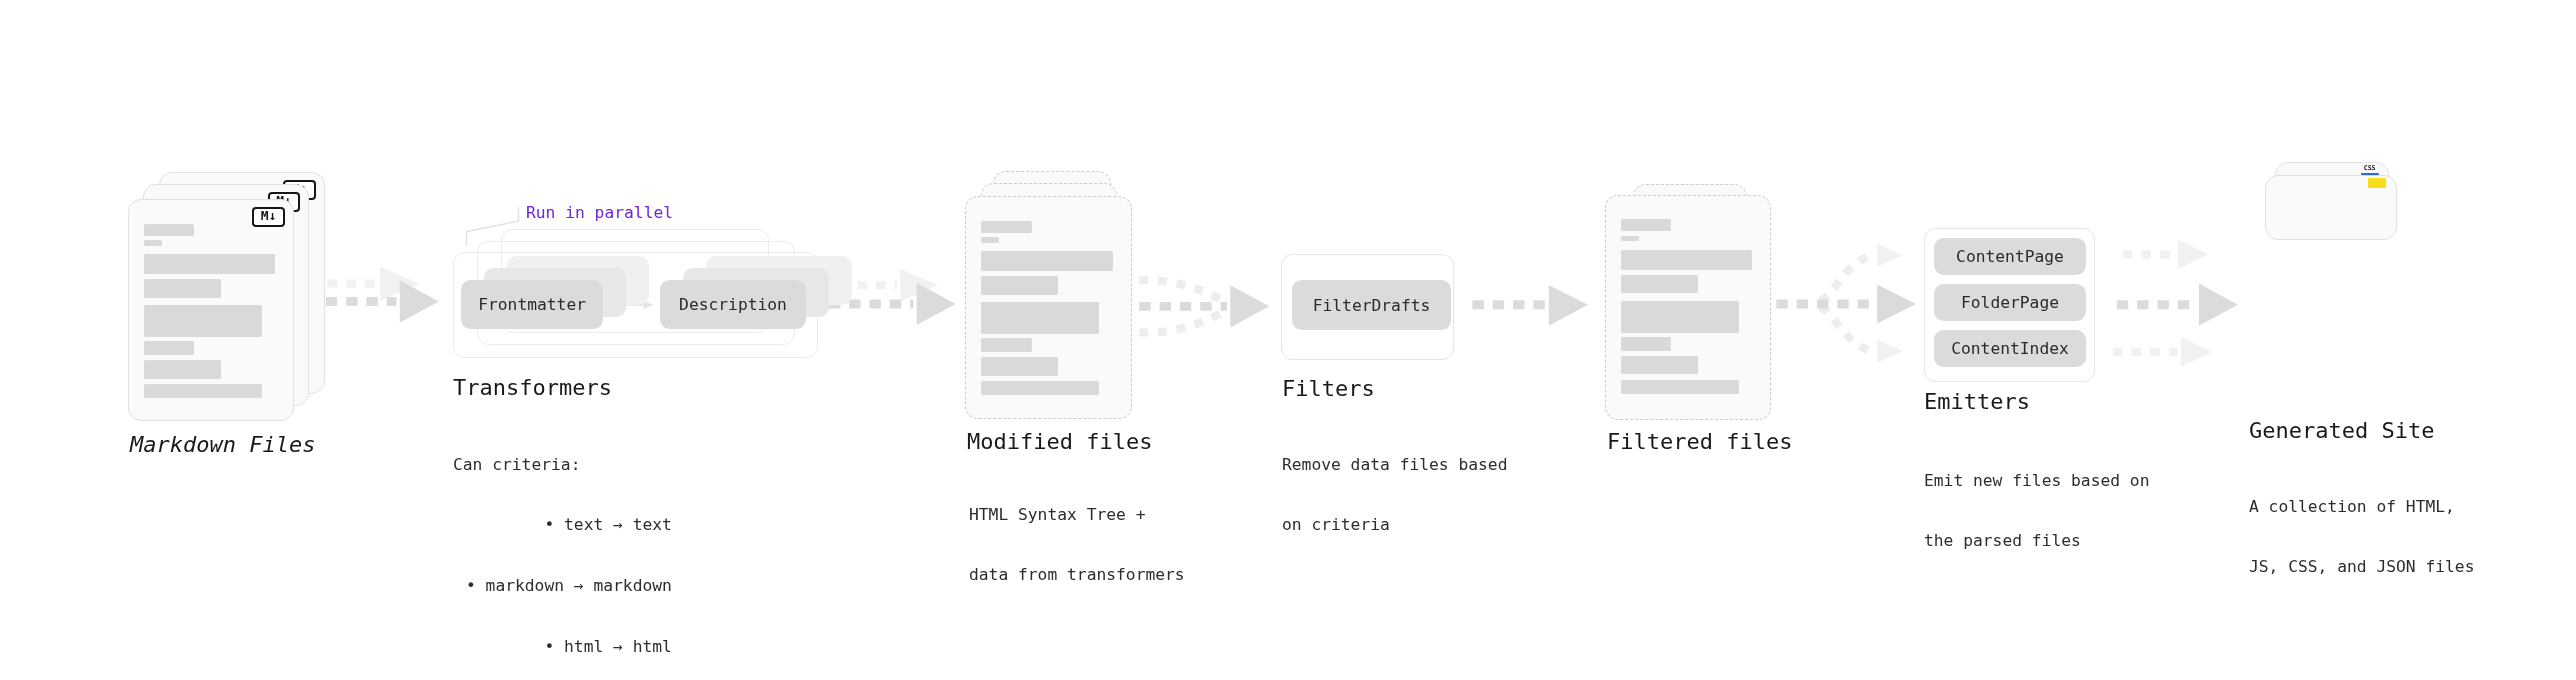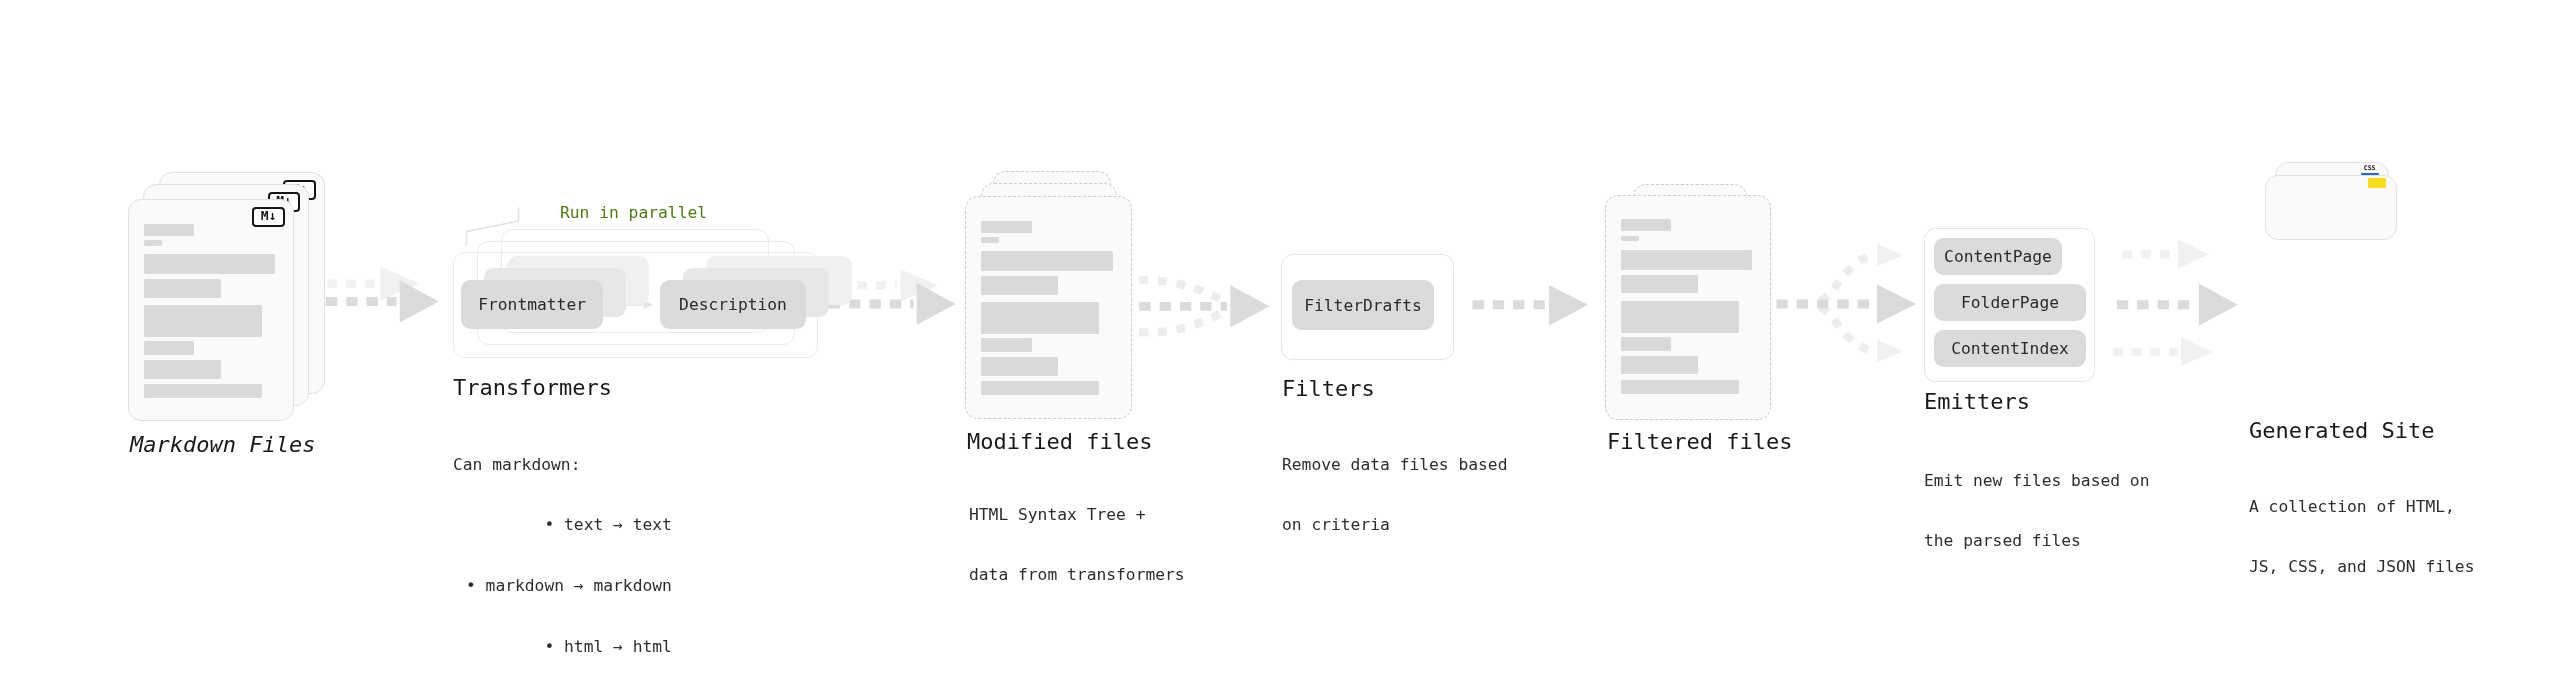--- a/index.html
+++ b/index.html
@@ -46,21 +46,21 @@
   .outline{position:absolute;border:1.6px solid #ebebeb;border-radius:11.4px;box-sizing:border-box;}
   .panel{position:absolute;background:#ffffff;border:1.6px solid #e5e5e5;border-radius:11.4px;box-sizing:border-box;}
   .gbox{position:absolute;background:#dbdbdb;border-radius:9.8px;display:flex;align-items:center;
     justify-content:center;font-size:16.3px;color:#2b2b2b;}
   .gbox.g2{background:#e7e7e7;}
   .gbox.g3{background:#f0f0f0;}
 
   .node-title{position:absolute;z-index:2;font-size:22px;color:#191919;white-space:pre;}
   .node-desc{position:absolute;z-index:2;font-size:16.3px;color:#2d2d2d;line-height:20.3px;white-space:pre;}
   .node-desc .indent{padding-left:13px;text-align:right;}
-  .annotation{position:absolute;z-index:2;font-size:16.3px;color:#4d7c0f;white-space:pre;margin-left:34px;}
+  .annotation{position:absolute;z-index:2;font-size:16.3px;color:#6d28d9;white-space:pre;}
 </style>
 </head>
 <body>
 
 <div class="canvas">
 
   <svg class="arrow-layer" width="2576" height="681" viewBox="0 0 3170 838">
 
     <g>
       <line class="dashL" x1="380" y1="349" x2="464" y2="349"></line>
@@ -146,21 +146,21 @@
     <div class="outline" style="left:0;top:23px;width:365px;height:106px;"></div>
     <div class="gbox g3" style="left:54px;top:27px;width:142px;height:49px;"></div>
     <div class="gbox g2" style="left:31px;top:39px;width:142px;height:49px;"></div>
     <div class="gbox" style="left:8.1px;top:51px;width:142px;height:49px;">Frontmatter</div>
     <div class="gbox g3" style="left:253px;top:27px;width:146px;height:49px;"></div>
     <div class="gbox g2" style="left:230px;top:39px;width:146px;height:49px;"></div>
     <div class="gbox" style="left:207px;top:51px;width:146px;height:49px;">Description</div>
   </div>
   <div class="node-title" style="left:453px;top:375px;">Transformers</div>
   <div class="node-desc" style="left:453px;top:414px;">
-    <div>Can markdown:</div>
+    <div>Can criteria:</div>
     <div class="indent">• text → text</div>
     <div class="indent">• markdown → markdown</div>
     <div class="indent">• html → html</div>
   </div>
 
   <div class="node" style="left:965px;top:171px;width:171px;height:249px;">
     <div class="card dashed" style="left:28px;top:0;width:118px;height:57px;"></div>
     <div class="card dashed" style="left:16.3px;top:12.2px;width:136px;height:61px;"></div>
     <div class="card dashed bars" style="left:0;top:25px;width:167px;height:223px;">
       <i></i>
@@ -173,21 +173,21 @@
         <i></i>
     </div>
   </div>
   <div class="node-title" style="left:967px;top:429px;">Modified files</div>
   <div class="node-desc" style="left:969px;top:464px;">
     <div>HTML Syntax Tree +</div>
     <div>data from transformers</div>
   </div>
 
   <div class="panel" style="left:1281px;top:254px;width:173px;height:106px;z-index:2;"></div>
-  <div class="gbox" style="left:1292px;top:280px;width:142px;height:50px;z-index:2;">FilterDrafts</div>
+  <div class="gbox" style="left:1292px;top:280px;width:159px;height:50px;z-index:2;">FilterDrafts</div>
   <div class="node-title" style="left:1282px;top:376px;">Filters</div>
   <div class="node-desc" style="left:1282px;top:414px;">
     <div>Remove data files based</div>
     <div>on criteria</div>
   </div>
 
   <div class="node" style="left:1605px;top:184px;width:171px;height:237px;">
     <div class="card dashed" style="left:28.4px;top:0;width:114px;height:49px;"></div>
     <div class="card dashed bars" style="left:0;top:10.6px;width:166px;height:225px;">
       <i></i>
@@ -196,21 +196,21 @@
         <i></i>
         <i></i>
         <i></i>
         <i></i>
         <i></i>
     </div>
   </div>
   <div class="node-title" style="left:1607px;top:429px;">Filtered files</div>
 
   <div class="panel" style="left:1924px;top:228px;width:171px;height:154px;z-index:2;"></div>
-  <div class="gbox" style="left:1934px;top:238px;width:128px;height:37px;z-index:2;">ContentPage</div>
+  <div class="gbox" style="left:1934px;top:238px;width:152px;height:37px;z-index:2;">ContentPage</div>
   <div class="gbox" style="left:1934px;top:284px;width:152px;height:37px;z-index:2;">FolderPage</div>
   <div class="gbox" style="left:1934px;top:330px;width:152px;height:37px;z-index:2;">ContentIndex</div>
   <div class="node-title" style="left:1924px;top:389px;">Emitters</div>
   <div class="node-desc" style="left:1924px;top:430px;">
     <div>Emit new files based on</div>
     <div>the parsed files</div>
   </div>
 
   <div class="node" style="left:2247px;top:162px;width:171px;height:249px;">
     <div class="card" style="left:28.4px;top:0;width:114px;height:49px;">

